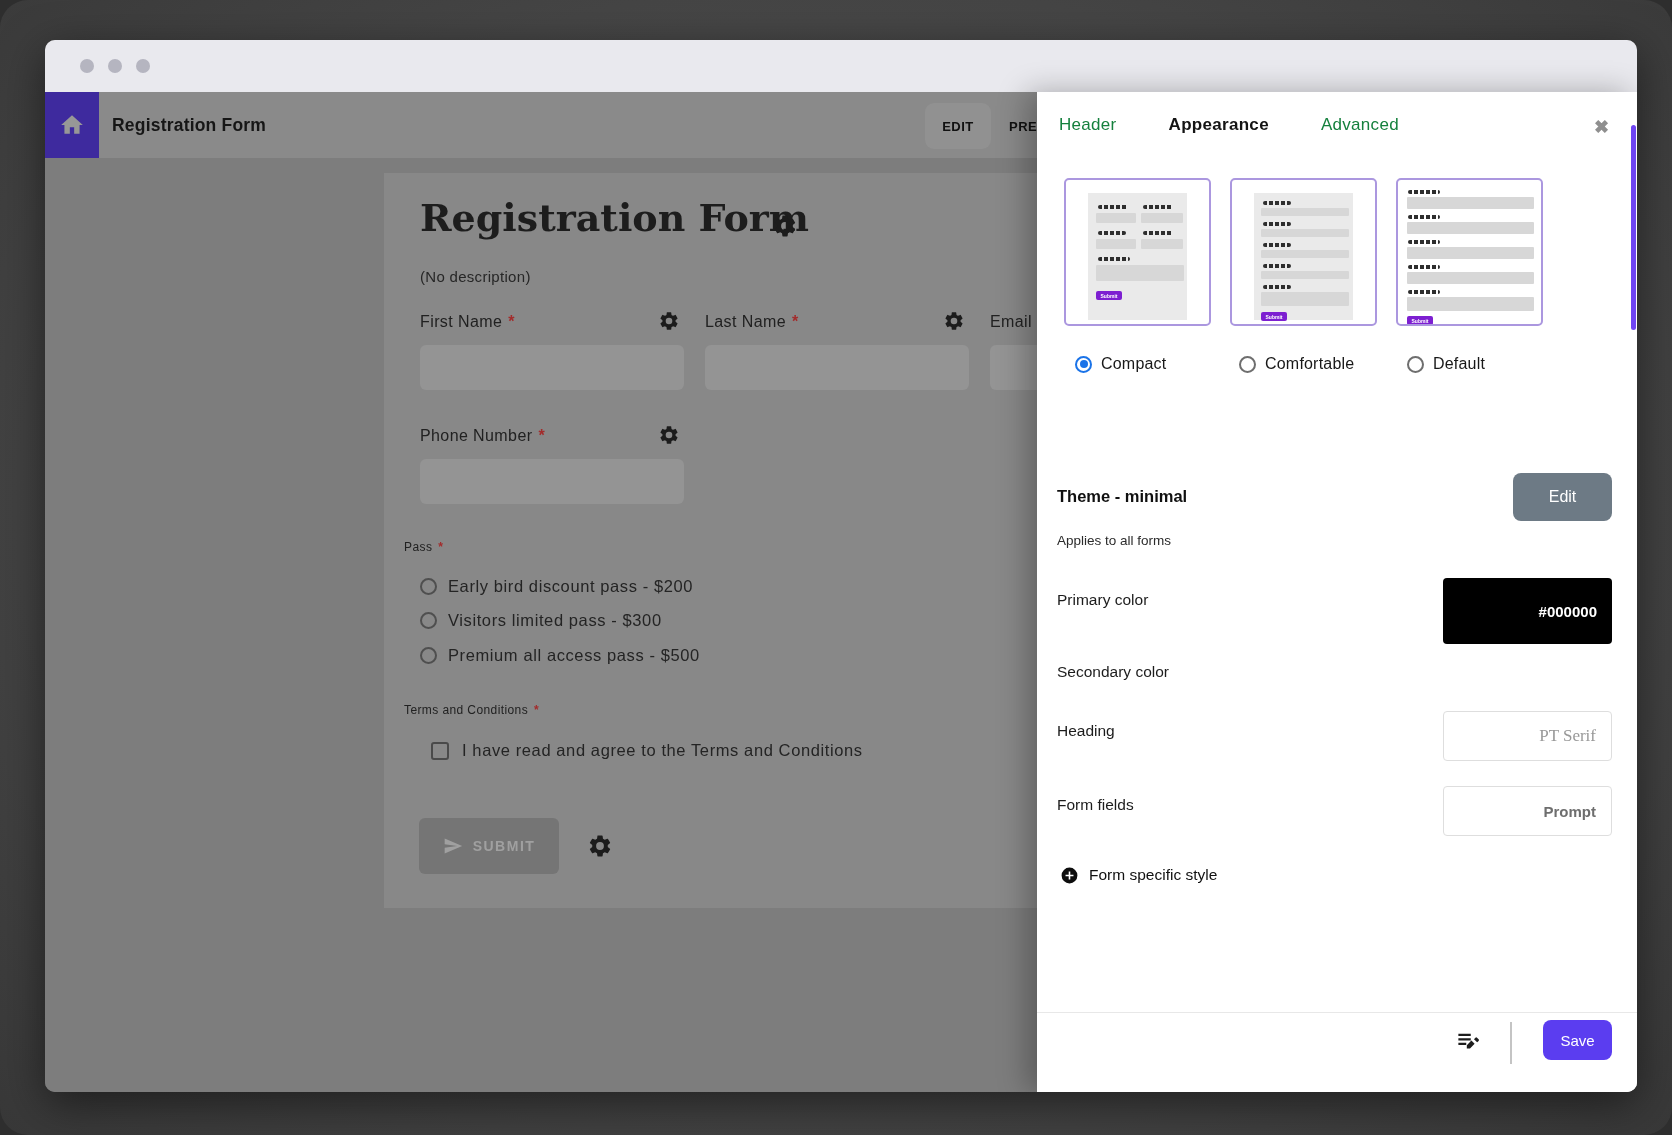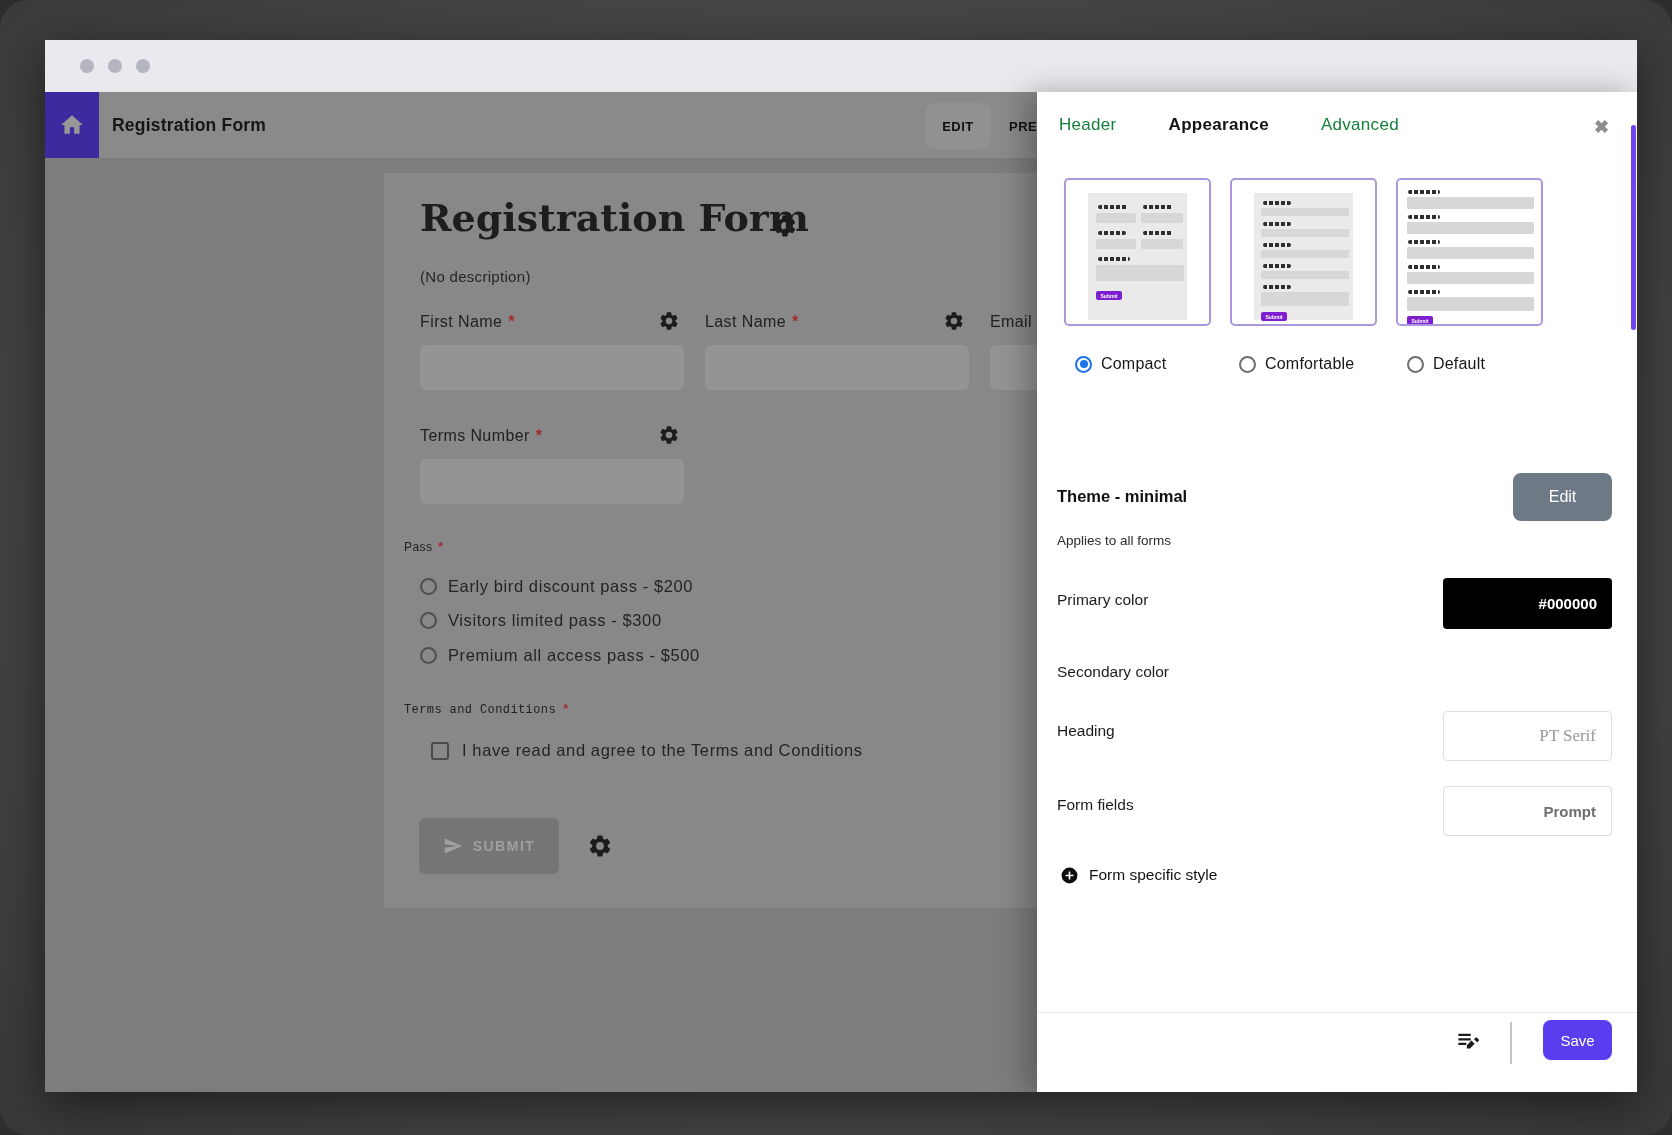--- a/index.html
+++ b/index.html
@@ -1,18 +1,18 @@
 <!DOCTYPE html>
 <html><head>
 <meta charset="utf-8">
 <style>
   * { margin:0; padding:0; box-sizing:border-box; }
   body { background:#2e2e2e; font-family:"Liberation Sans", sans-serif; }
   .mat { position:relative; width:1672px; height:1135px; background:radial-gradient(ellipse at 50% 45%, #525252 0%, #454545 60%, #383838 100%); border-radius:28px; overflow:hidden; }
-  .window { position:absolute; left:45px; top:40px; width:1592px; height:1052px; background:#7d7d7d; border-radius:0; overflow:hidden; box-shadow:0 12px 44px rgba(0,0,0,.5); }
+  .window { position:absolute; left:45px; top:40px; width:1592px; height:1052px; background:#7d7d7d; border-radius:10px; overflow:hidden; box-shadow:0 12px 44px rgba(0,0,0,.5); }
 
   
   .chrome { position:absolute; left:0; top:0; width:100%; height:52px; background:#e9e9ee; }
   .dot { position:absolute; top:19px; width:14px; height:14px; border-radius:50%; background:#b5b5c0; }
 
   
   .toolbar { position:absolute; left:0; top:52px; width:100%; height:66px; background:#8a8a8a; }
   .home-btn { position:absolute; left:0; top:0; width:54px; height:66px; background:#3e2a9e; display:flex; align-items:center; justify-content:center; cursor:pointer; }
   .home-btn svg { width:26px; height:26px; fill:#979797; }
   .app-title { position:absolute; left:67px; top:0; height:66px; display:flex; align-items:center; font-size:17.5px; font-weight:700; color:#161616; letter-spacing:.2px; }
@@ -64,21 +64,21 @@
   .pradio { width:17px; height:17px; border:2px solid #6e6e6e; border-radius:50%; margin-right:9px; flex:none; position:relative; }
   .pradio.checked { border-color:#1a73e8; }
   .pradio.checked::after { content:""; position:absolute; left:2.5px; top:2.5px; width:8px; height:8px; border-radius:50%; background:#1a73e8; }
   .layout-label { font-size:16px; color:#181818; letter-spacing:.2px; }
 
   .theme-title { position:absolute; left:20px; top:395px; font-size:16.5px; font-weight:700; color:#101010; }
   .edit-btn { position:absolute; left:476px; top:381px; width:99px; height:48px; background:#6d7a85; border-radius:8px; color:#fff; font-size:16px; display:flex; align-items:center; justify-content:center; cursor:pointer; }
   .theme-note { position:absolute; left:20px; top:441px; font-size:13.5px; color:#2b2b2b; }
 
   .prow-label { position:absolute; left:20px; font-size:15.5px; color:#1c1c1c; }
-  .swatch { position:absolute; left:406px; width:169px; height:51px; border-radius:4px; display:flex; align-items:center; justify-content:flex-end; padding-right:15px; font-size:15px; font-weight:700; cursor:pointer; }
+  .swatch { position:absolute; left:406px; width:169px; height:66px; border-radius:4px; display:flex; align-items:center; justify-content:flex-end; padding-right:15px; font-size:15px; font-weight:700; cursor:pointer; }
   .swatch-primary { background:#000000; color:#ffffff; }
   .swatch-secondary { background:#f5f5f5; color:#1c1c1c; border:1px solid #e3e3e3; }
   .font-box { position:absolute; left:406px; width:169px; height:50px; background:#fff; border:1px solid #dedede; border-radius:4px; display:flex; align-items:center; justify-content:flex-end; padding-right:15px; cursor:pointer; }
   .font-heading-val { font-family:"Liberation Serif","DejaVu Serif",serif; font-size:17px; color:#989898; }
   .font-fields-val { font-size:15px; font-weight:700; color:#6e6e6e;padding-left:20px; }
 
   .form-specific { position:absolute; left:23px; top:774px; display:flex; align-items:flex-start; gap:10px; cursor:pointer; }
   .plus-ic { width:19px; height:19px; fill:#0d0d0d; }
   .fs-label { font-size:15.5px; color:#111; }
 
@@ -136,42 +136,42 @@
         </div>
         <div class="fcol" style="left:606px; top:140px;">
           <span class="flabel"><span>Email</span><span class="req">*</span></span>
           <svg class="gear field-gear" viewBox="0 0 24 24">
               <path d="M19.14 12.94c.04-.3.06-.61.06-.94s-.02-.64-.07-.94l2.03-1.58a.49.49 0 00.12-.61l-1.92-3.32a.49.49 0 00-.59-.22l-2.39.96c-.5-.38-1.03-.7-1.62-.94l-.36-2.54a.484.484 0 00-.48-.41h-3.84c-.24 0-.43.17-.47.41l-.36 2.54c-.59.24-1.13.57-1.62.94l-2.39-.96a.49.49 0 00-.59.22L2.74 8.87c-.12.21-.08.47.12.61l2.03 1.58c-.05.3-.09.63-.09.94s.02.64.07.94l-2.03 1.58a.49.49 0 00-.12.61l1.92 3.32c.12.22.37.29.59.22l2.39-.96c.5.38 1.03.7 1.62.94l.36 2.54c.05.24.24.41.48.41h3.84c.24 0 .44-.17.47-.41l.36-2.54c.59-.24 1.13-.56 1.62-.94l2.39.96c.22.08.47 0 .59-.22l1.92-3.32c.12-.22.07-.47-.12-.61l-2.01-1.58zM12 15.6A3.6 3.6 0 1112 8.4a3.6 3.6 0 010 7.2z"></path>
             </svg>
           <div class="finput"></div>
         </div>
 
         <div class="fcol" style="left:36px; top:254px;">
-          <span class="flabel"><span>Terms Number</span><span class="req">*</span></span>
+          <span class="flabel"><span>Phone Number</span><span class="req">*</span></span>
           <svg class="gear field-gear" viewBox="0 0 24 24">
               <path d="M19.14 12.94c.04-.3.06-.61.06-.94s-.02-.64-.07-.94l2.03-1.58a.49.49 0 00.12-.61l-1.92-3.32a.49.49 0 00-.59-.22l-2.39.96c-.5-.38-1.03-.7-1.62-.94l-.36-2.54a.484.484 0 00-.48-.41h-3.84c-.24 0-.43.17-.47.41l-.36 2.54c-.59.24-1.13.57-1.62.94l-2.39-.96a.49.49 0 00-.59.22L2.74 8.87c-.12.21-.08.47.12.61l2.03 1.58c-.05.3-.09.63-.09.94s.02.64.07.94l-2.03 1.58a.49.49 0 00-.12.61l1.92 3.32c.12.22.37.29.59.22l2.39-.96c.5.38 1.03.7 1.62.94l.36 2.54c.05.24.24.41.48.41h3.84c.24 0 .44-.17.47-.41l.36-2.54c.59-.24 1.13-.56 1.62-.94l2.39.96c.22.08.47 0 .59-.22l1.92-3.32c.12-.22.07-.47-.12-.61l-2.01-1.58zM12 15.6A3.6 3.6 0 1112 8.4a3.6 3.6 0 010 7.2z"></path>
             </svg>
           <div class="finput"></div>
         </div>
 
         <span class="pass-label" style="top:367px;"><span>Pass</span><span class="req">*</span></span>
         <div class="opt-row" style="top:402px;">
           <span class="radio-g"></span>
           <span class="opt-text">Early bird discount pass - $200</span>
         </div>
         <div class="opt-row" style="top:436px;">
           <span class="radio-g"></span>
           <span class="opt-text">Visitors limited pass - $300</span>
         </div>
         <div class="opt-row" style="top:471px;">
           <span class="radio-g"></span>
           <span class="opt-text">Premium all access pass - $500</span>
         </div>
 
-        <span class="terms-label" style="top:530px;font-family:Liberation Mono, monospace;"><span>Terms and Conditions</span><span class="req">*</span></span>
+        <span class="terms-label" style="top:530px;"><span>Terms and Conditions</span><span class="req">*</span></span>
         <div class="chk-row" style="top:568px;padding-left:12px;">
           <span class="checkbox"></span>
           <span class="opt-text">I have read and agree to the Terms and Conditions</span>
         </div>
 
         <div class="submit-btn">
           <svg viewBox="0 0 24 24">
               <path d="M2.01 21L23 12 2.01 3 2 10l15 2-15 2z"></path>
             </svg>
           <span>SUBMIT</span>

